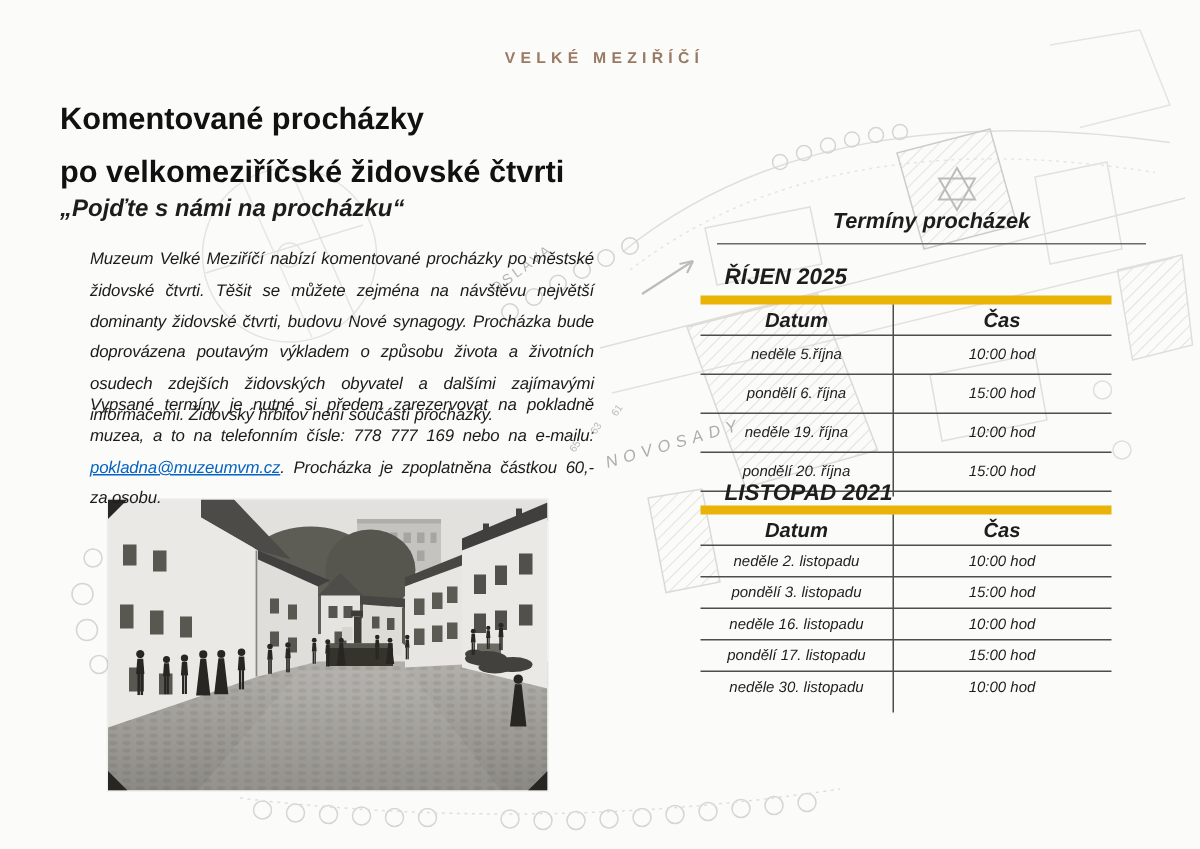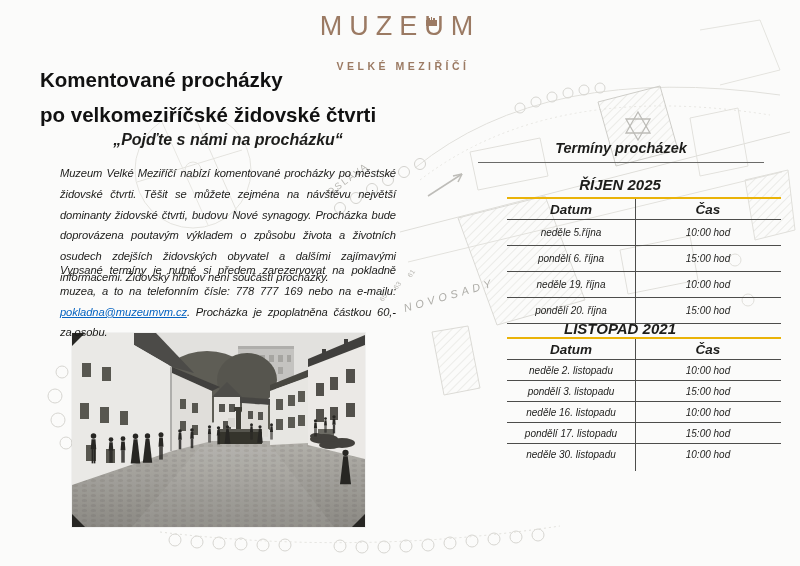--- a/index.html
+++ b/index.html
@@ -12,35 +12,35 @@
   .map-layer{position:absolute;left:0;top:0;width:800px;height:566px;z-index:0;}
   
   .logo{position:absolute;left:0;top:13px;width:800px;text-align:center;z-index:3;}
   .logo-word{font-size:27px;letter-spacing:7px;color:#9b7a63;font-weight:400;line-height:1;}
   .logo-u{position:relative;display:inline-block;}
   .logo-crest{position:absolute;left:1px;top:3px;}
   .logo-sub{font-size:10.5px;letter-spacing:3.5px;color:#9b7a63;margin-top:20px;padding-left:6px;font-weight:bold;}
   
   .title-block{position:absolute;left:40px;top:62px;width:376px;text-align:left;z-index:3;}
   .title-line{font-size:20.5px;font-weight:bold;line-height:35px;color:#111;}
-  .subtitle{position:absolute;left:40px;top:131px;width:376px;text-align:center;
+  .subtitle{position:absolute;left:40px;top:131px;width:376px;text-align:left;
             font-size:16px;font-weight:bold;font-style:italic;z-index:3;}
   .para{position:absolute;left:60px;width:336px;font-size:11.2px;font-style:italic;
         text-align:justify;line-height:1.86;letter-spacing:-0.1px;z-index:3;color:#1b1b19;}
   .para a{color:#0563c1;text-decoration:underline;}
   
   .photo{position:absolute;left:72px;top:333px;width:293px;height:194px;z-index:2;
          box-shadow:0 0 0 1px rgba(0,0,0,0.04);}
   
   .sched-heading{position:absolute;left:479px;top:140px;width:284px;text-align:center;
                  font-size:14.5px;font-weight:bold;font-style:italic;z-index:3;}
   .sched-rule{position:absolute;left:478px;top:162px;width:286px;height:1px;background:#6a6a68;z-index:3;}
-  .month-heading{position:absolute;left:483px;width:274px;text-align:center;
+  .month-heading{position:absolute;left:483px;width:274px;text-align:left;
                  font-size:15px;font-weight:bold;font-style:italic;z-index:3;}
-  .sched-table{position:absolute;left:507px;width:274px;border-top:2px solid #eab308;z-index:3;}
+  .sched-table{position:absolute;left:467px;width:274px;border-top:6px solid #eab308;z-index:3;}
   .trow{display:flex;align-items:center;border-bottom:1px solid #4d4d4b;}
   .trow.header{height:20px;font-weight:bold;font-style:italic;font-size:13.5px;}
   .trow.data{font-style:italic;font-size:10px;}
   .oct .trow.data{height:25px;}
   .nov .trow.data{height:20px;}
   .trow.noline{border-bottom:none;}
   .c1{width:128px;text-align:center;}
   .c2{flex:1;text-align:center;}
   .vline{position:absolute;left:128px;top:0;width:1px;background:#4d4d4b;}
 </style>
@@ -139,23 +139,20 @@
     </g>
 
     <text x="405" y="312" transform="rotate(-16 405 312)" font-size="11" letter-spacing="4" fill="#aeada8" font-style="italic">NOVOSADY</text>
     <text x="330" y="196" transform="rotate(-36 330 196)" font-size="9.5" letter-spacing="2" fill="#b8b7b2">OSLAVA</text>
     <text x="383" y="302" transform="rotate(-55 383 302)" font-size="7" fill="#bcbbb6">65</text>
     <text x="397" y="290" transform="rotate(-55 397 290)" font-size="7" fill="#bcbbb6">63</text>
     <text x="411" y="278" transform="rotate(-55 411 278)" font-size="7" fill="#bcbbb6">61</text>
   </svg>
 
   <div class="logo">
-    <div class="logo-word"><span>MUZE</span><span class="logo-u"><span>U</span><svg class="logo-crest" width="13" height="10" viewBox="0 0 13 10">
-            <path d="M1 10 V4 h2 V2 h2 v2 h1 V1 h1 v3 h1 V2 h2 v2 h2 v6 z M5.5 10 v-3 a1.2 1.2 0 0 1 2.4 0 v3 z" fill="#9b7a63"></path>
-          </svg></span><span>M</span></div>
     <div class="logo-sub">VELKÉ MEZIŘÍČÍ</div>
   </div>
 
   <div class="title-block">
     <div class="title-line">Komentované procházky</div>
     <div class="title-line">po velkomeziříčské židovské čtvrti</div>
   </div>
   <div class="subtitle">„Pojďte s námi na procházku“</div>
 
   <div class="para" style="top:163px;">Muzeum Velké Meziříčí nabízí komentované procházky po městské židovské čtvrti. Těšit se můžete zejména na návštěvu největší dominanty židovské čtvrti, budovu Nové synagogy. Procházka bude doprovázena poutavým výkladem o způsobu života a životních osudech zdejších židovských obyvatel a dalšími zajímavými informacemi. Židovský hřbitov není součástí procházky.</div>

